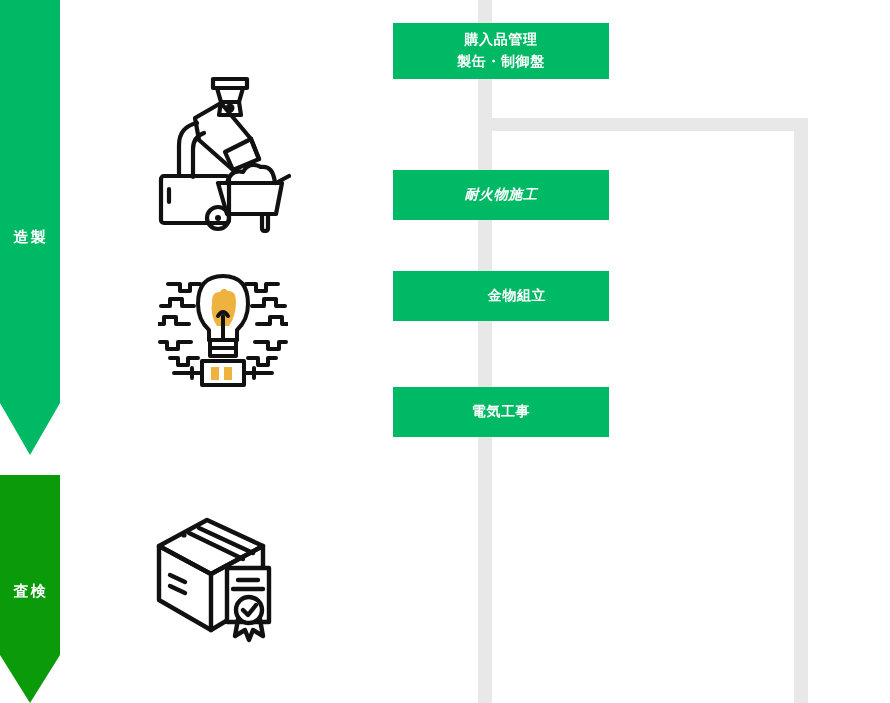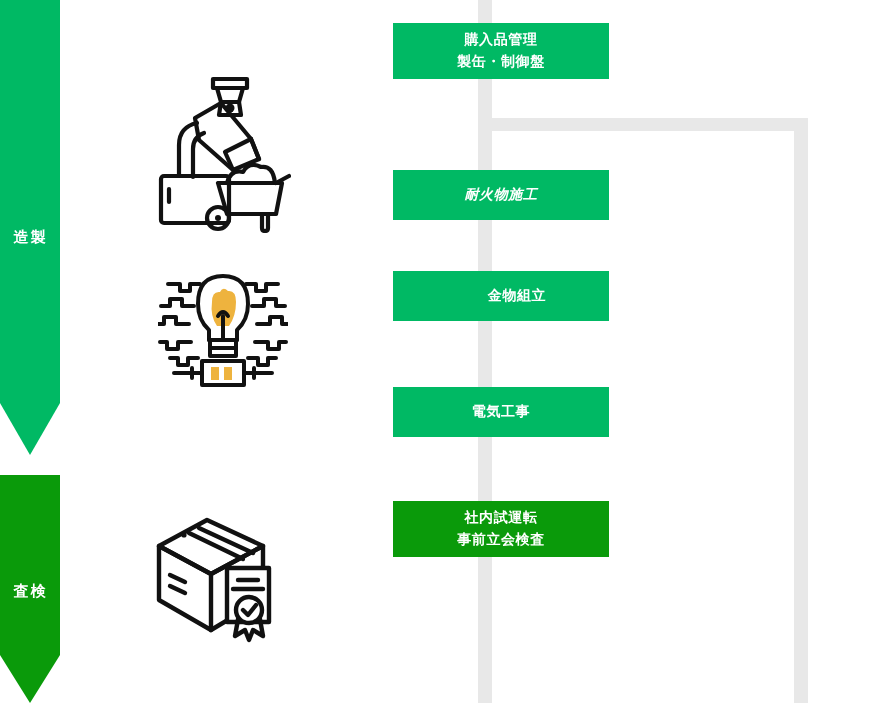--- a/index.html
+++ b/index.html
@@ -228,17 +228,15 @@
 
   <div class="process-box bright" id="box-0">購入品管理
 製缶・制御盤</div>
 
   <div class="process-box bright" id="box-1">耐火物施工</div>
 
   <div class="process-box bright" id="box-2">金物組立</div>
 
   <div class="process-box bright" id="box-3">電気工事</div>
 
-  <div class="process-box dark" id="box-4">社内試運転
-事前立会検査</div>
 
 
 </div>
 
 </body></html>

